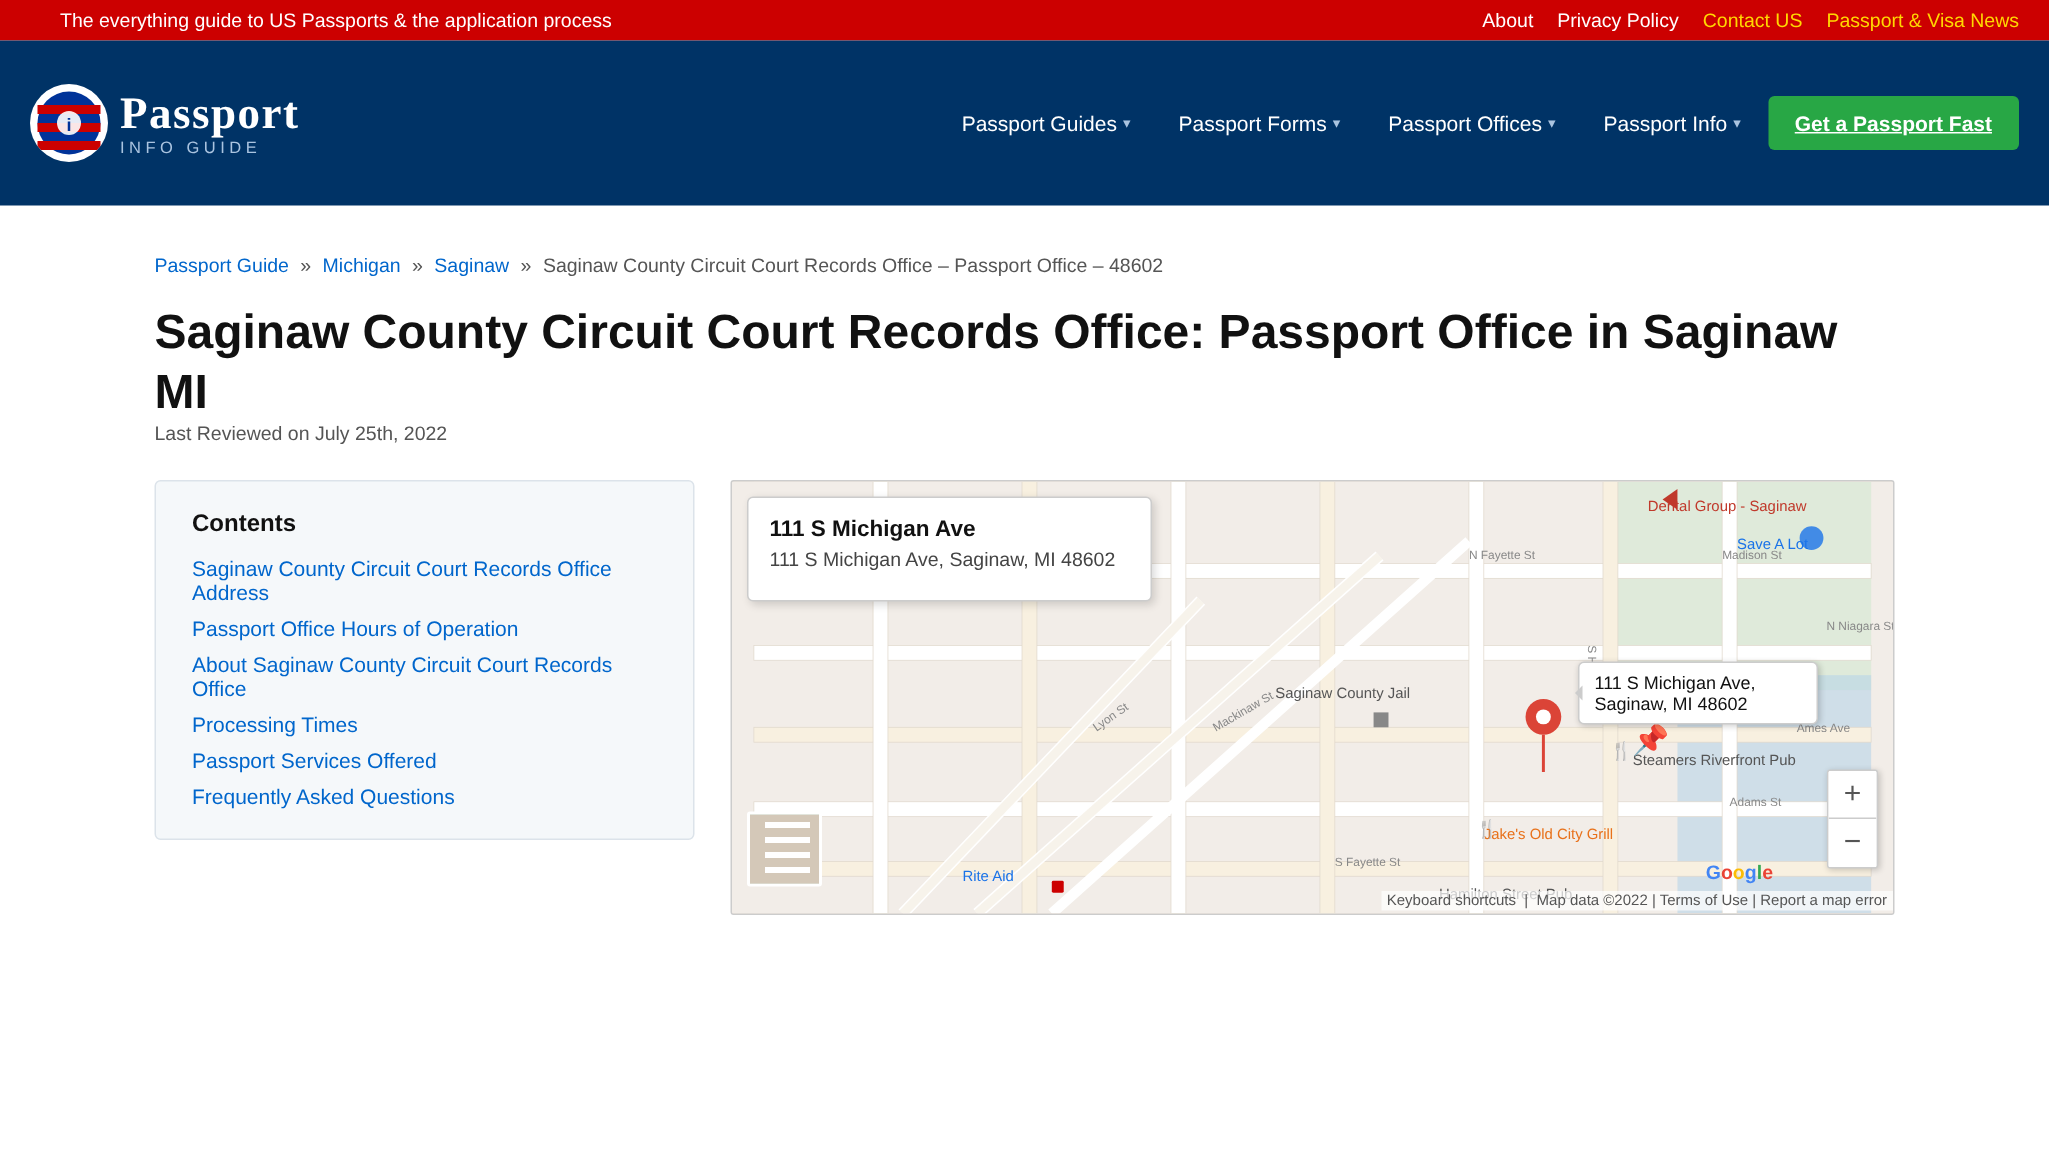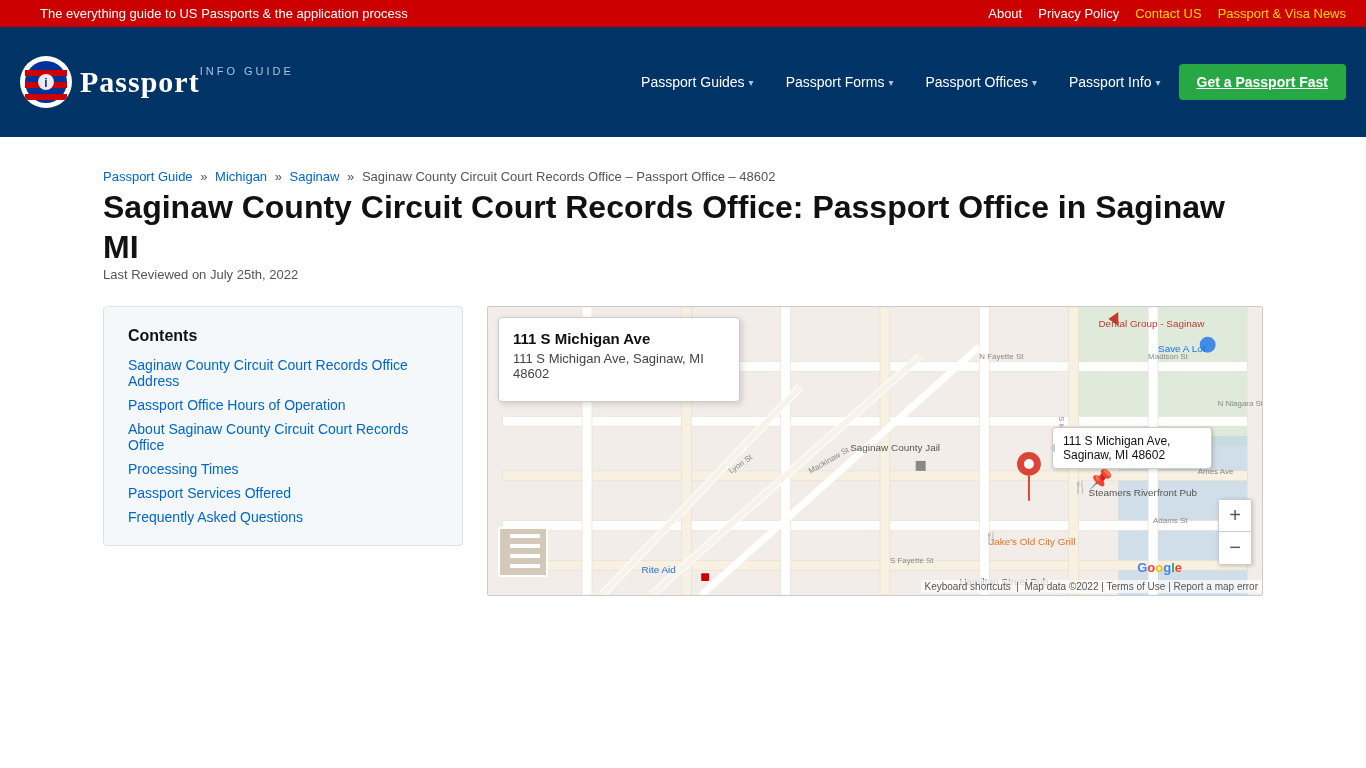--- a/index.html
+++ b/index.html
@@ -29,21 +29,21 @@
     }
     .logo-area { display: flex; align-items: center; gap: 8px; }
     .logo-icon {
       width: 52px; height: 52px; border-radius: 50%;
       background: #fff;
       display: flex; align-items: center; justify-content: center;
       overflow: hidden;
       flex-shrink: 0;
     }
     .logo-icon svg { width: 44px; height: 44px; }
-    .logo-text { display: flex; flex-direction: row; }
+    .logo-text { display: flex; flex-direction: column; }
     .logo-passport { font-size: 30px; font-weight: bold; color: #fff; font-family: Georgia, serif; letter-spacing: 1px; }
     .logo-subtext { font-size: 11px; color: #aac4e0; letter-spacing: 3px; text-transform: uppercase; }
 
     .nav { display: flex; align-items: center; gap: 4px; }
     .nav-item {
       color: #fff; font-size: 14px; padding: 8px 14px; cursor: pointer;
       display: flex; align-items: center; gap: 4px;
       border-radius: 3px; white-space: nowrap;
     }
     .nav-item .chevron { font-size: 10px; color: #aac4e0; }
@@ -54,21 +54,21 @@
     }
 
     
     .content-wrapper {
       max-width: 1200px;
       margin: 0 auto;
       padding: 30px 20px 20px 20px;
     }
 
     
-    .breadcrumb { font-size: 13px; color: #555; line-height: 1.5; }
+    .breadcrumb { font-size: 13px; color: #555; margin-bottom: 14px; line-height: 1.5; }
     .breadcrumb a { color: #0066cc; text-decoration: none; }
     .breadcrumb .sep { color: #555; margin: 0 4px; }
 
     
     .page-title {
       font-size: 32px; font-weight: bold; color: #111;
       line-height: 1.25; 
     }
     .last-reviewed { font-size: 13px; color: #555; margin-bottom: 24px; }
 
@@ -109,21 +109,21 @@
     }
 
     
     .map-popup {
       position: absolute;
       top: 10px; left: 10px;
       background: #fff;
       border: 1px solid #ccc;
       border-radius: 4px;
       padding: 12px 14px;
-      width: 242px;
+      width: 270px;
       box-shadow: 2px 2px 6px rgba(0,0,0,0.15);
       z-index: 10;
     }
     .map-popup-title { font-size: 15px; font-weight: bold; color: #111; margin-bottom: 4px; }
     .map-popup-addr { font-size: 13px; color: #444; margin-bottom: 8px; }
     .map-popup-actions { display: flex; justify-content: space-between; align-items: center; }
     .map-popup-link { color: #0066cc; font-size: 13px; text-decoration: none; }
     .map-popup-dir { display: flex; flex-direction: column; align-items: center; color: #0066cc; font-size: 12px; cursor: pointer; }
     .dir-icon { font-size: 20px; color: #4285f4; }
 

